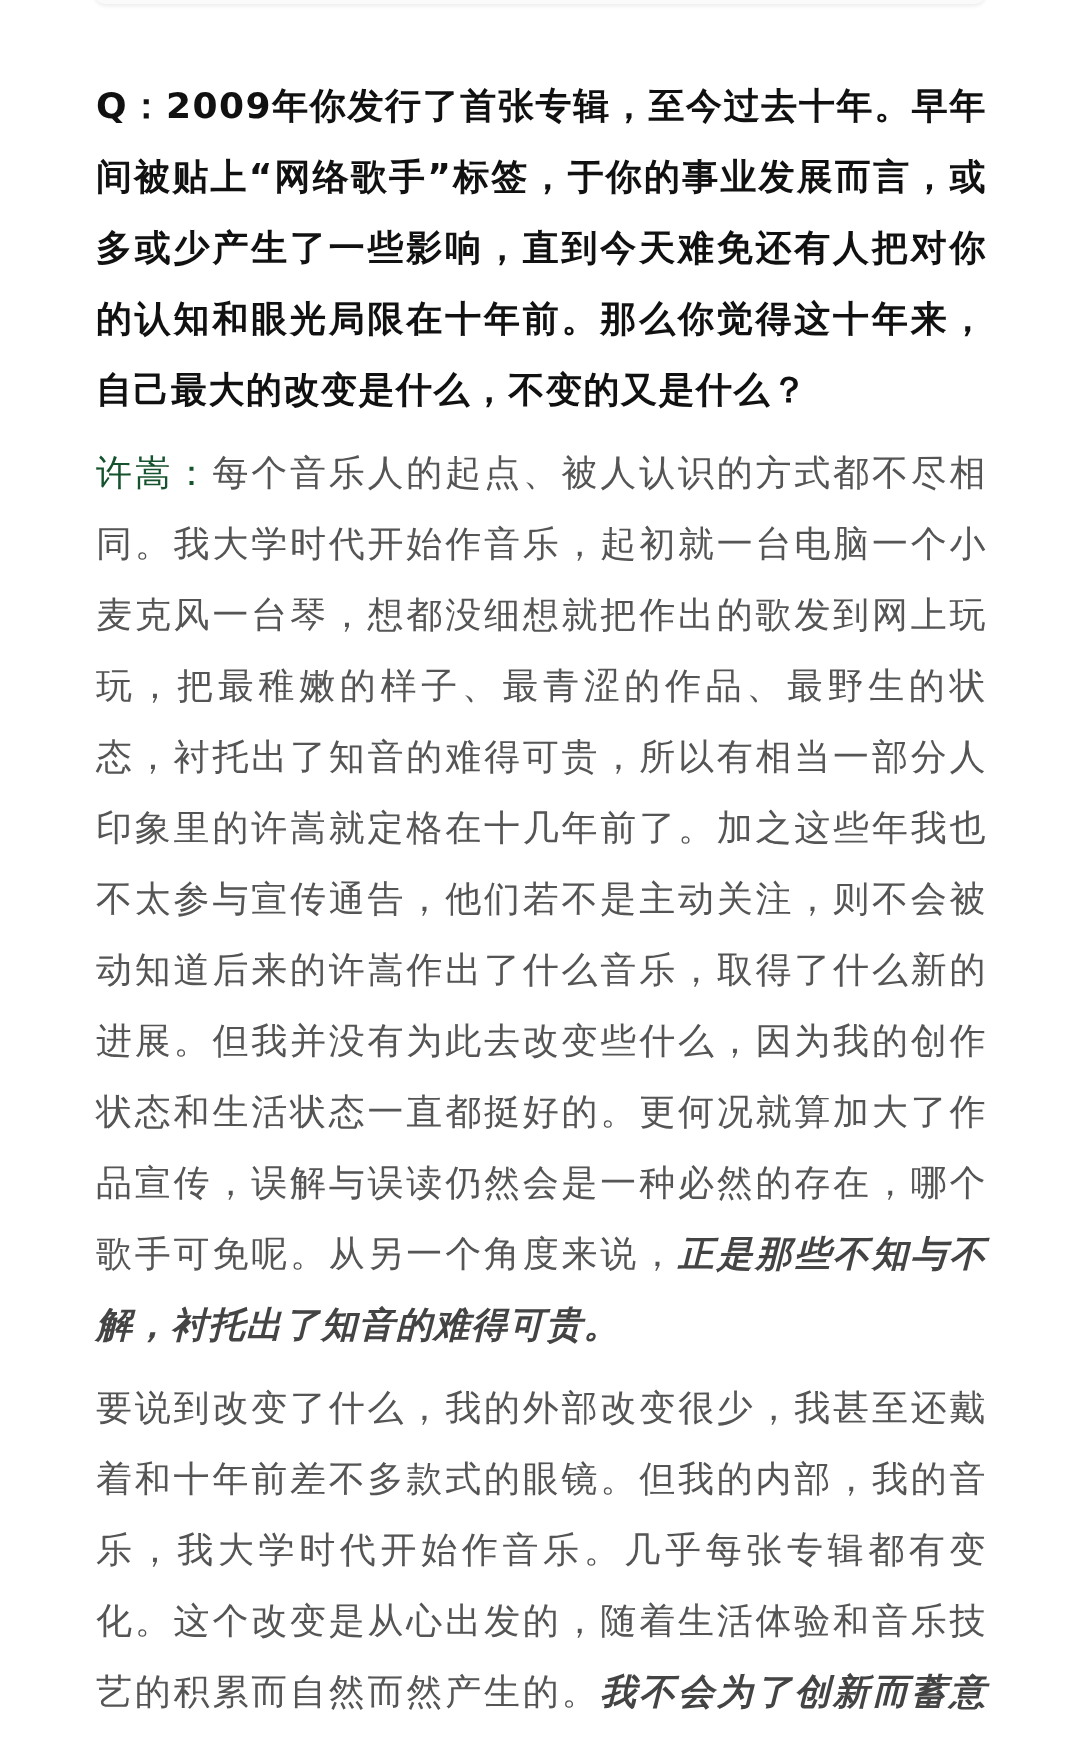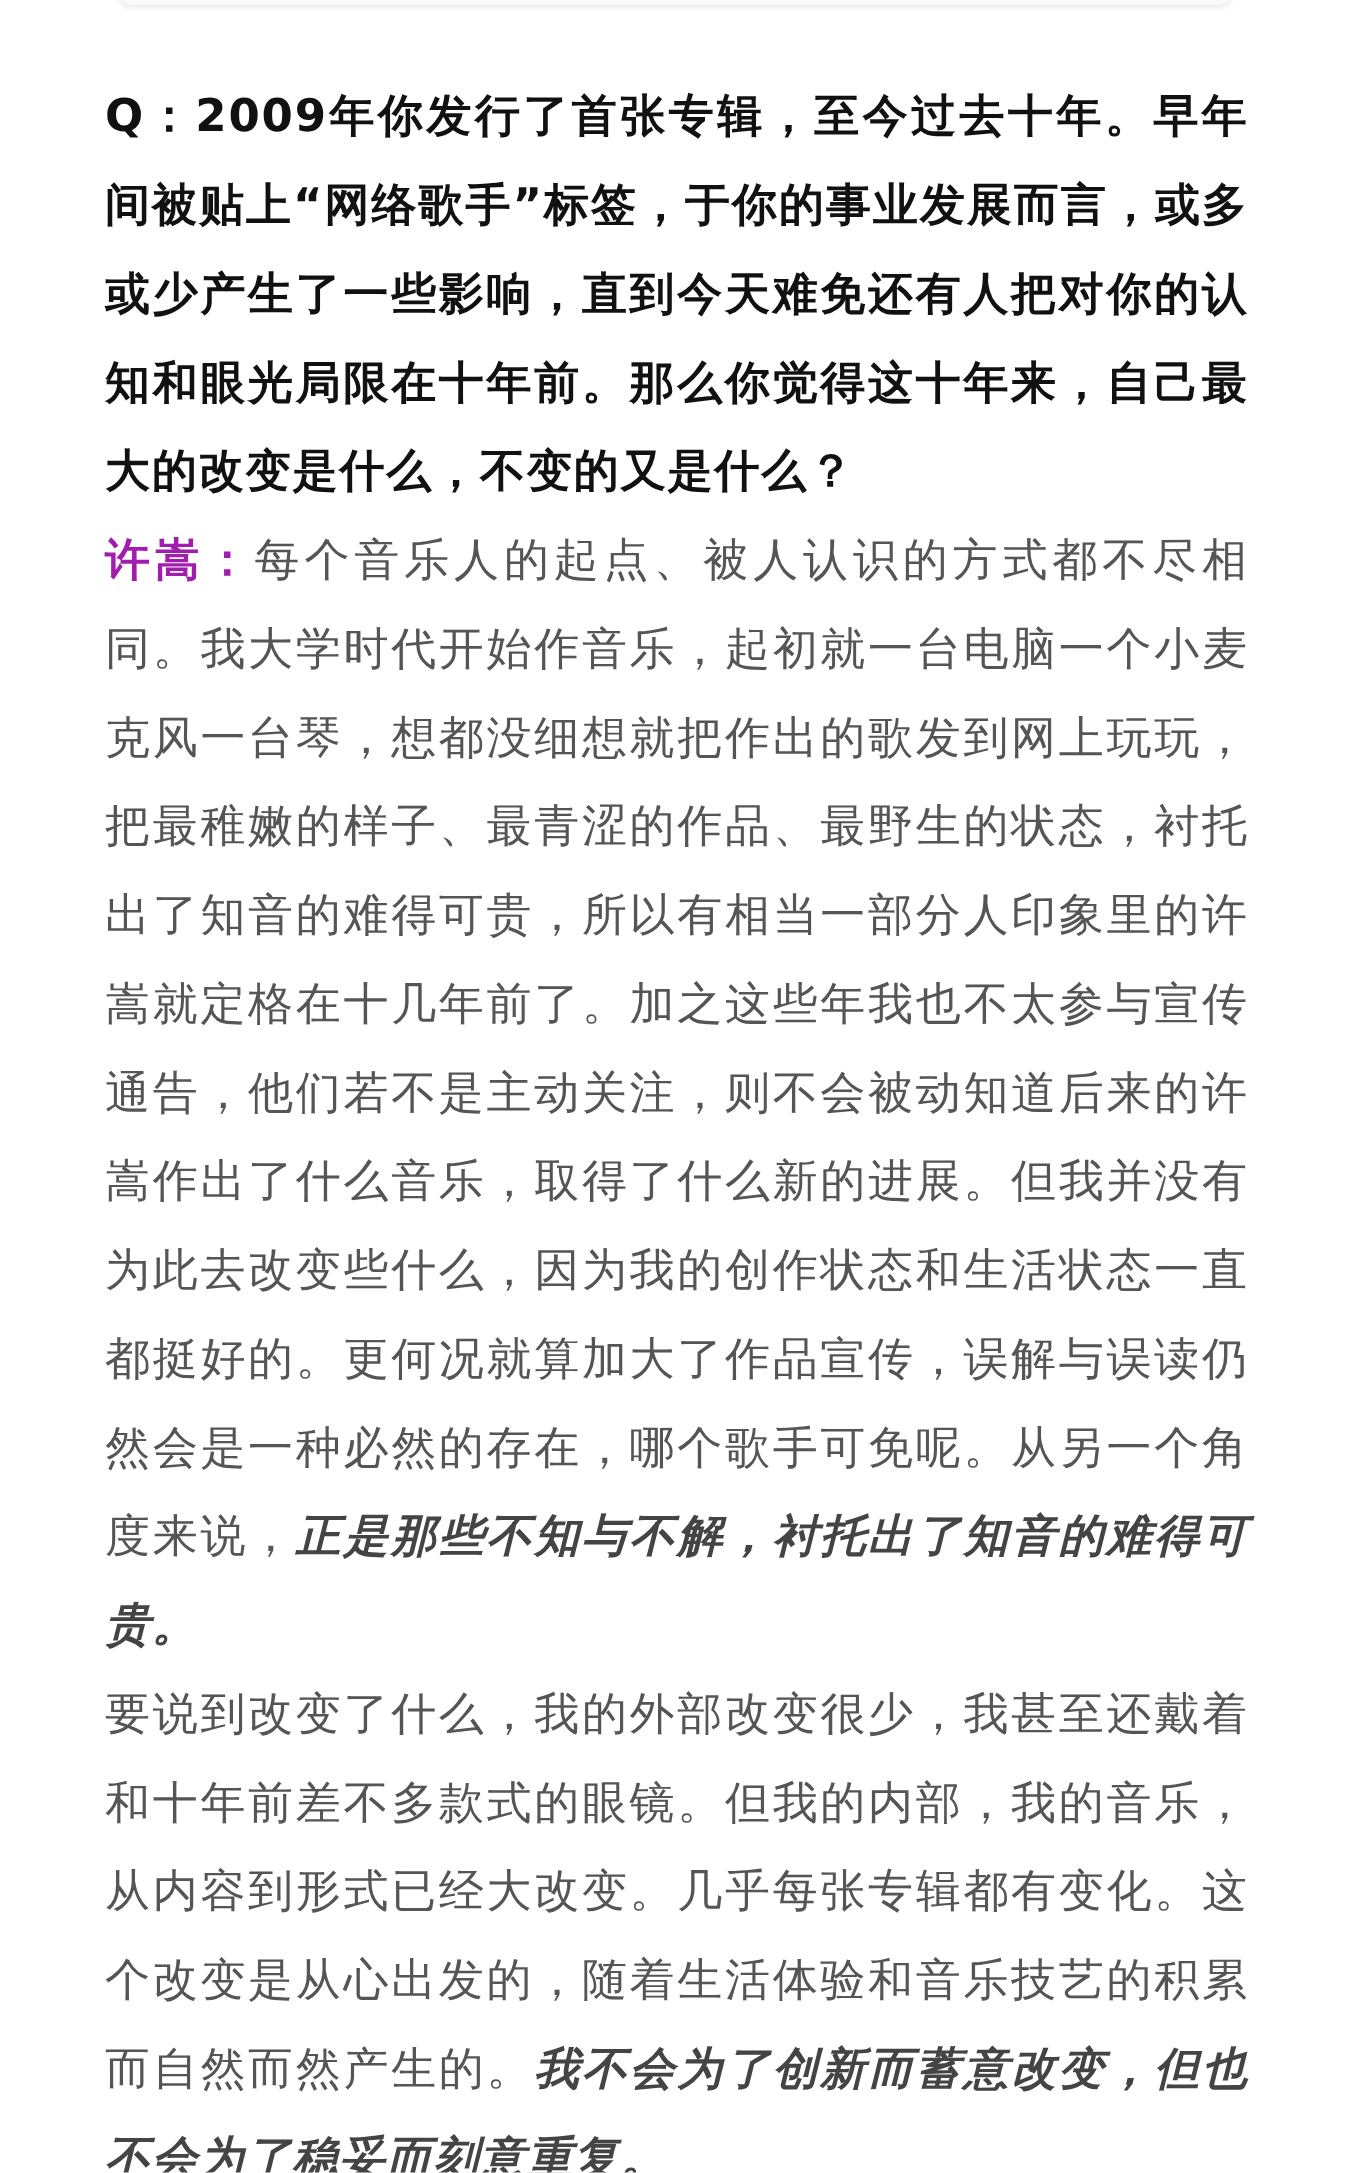--- a/index.html
+++ b/index.html
@@ -2,30 +2,30 @@
 <html><head>
 <meta charset="utf-8">
 <style>
   html, body { margin: 0; padding: 0; background: #ffffff; }
   body { width: 1080px; height: 1738px; overflow: hidden; position: relative;
          font-family: "DejaVu Sans", "Liberation Sans", sans-serif; }
   .top-card { position: absolute; left: 95px; top: -20px; width: 890px; height: 24px;
               background: #fafafa; border-radius: 0 0 10px 10px;
               box-shadow: 0 2px 4px rgba(0,0,0,0.08); }
   .article { position: absolute; left: 84px; top: 58px; width: 915px; }
-  .para { margin: 0; font-size: 36px; line-height: 71px; letter-spacing: 1.5px; text-align: justify; }
+  .para { margin: 12px; font-size: 36px; line-height: 71px; letter-spacing: 1.5px; text-align: justify; }
   .question { color: #111111; font-weight: bold; }
   .answer { color: #555555; }
-  .speaker { color: #a21caf; font-weight: bold; }
+  .speaker { color: #14532d; font-weight: normal; }
   .emph { font-style: italic; font-weight: bold; color: #444444; }
 </style>
 </head>
 <body>
 
 <div class="top-card"></div>
 
 <div class="article">
   <p class="para question"><span>Q：</span><span>2009年你发行了首张专辑，至今过去十年。早年间被贴上“网络歌手”标签，于你的事业发展而言，或多或少产生了一些影响，直到今天难免还有人把对你的认知和眼光局限在十年前。那么你觉得这十年来，自己最大的改变是什么，不变的又是什么？</span></p>
 
   <p class="para answer"><span class="speaker">许嵩：</span><span>每个音乐人的起点、被人认识的方式都不尽相同。我大学时代开始作音乐，起初就一台电脑一个小麦克风一台琴，想都没细想就把作出的歌发到网上玩玩，把最稚嫩的样子、最青涩的作品、最野生的状态，衬托出了知音的难得可贵，所以有相当一部分人印象里的许嵩就定格在十几年前了。加之这些年我也不太参与宣传通告，他们若不是主动关注，则不会被动知道后来的许嵩作出了什么音乐，取得了什么新的进展。但我并没有为此去改变些什么，因为我的创作状态和生活状态一直都挺好的。更何况就算加大了作品宣传，误解与误读仍然会是一种必然的存在，哪个歌手可免呢。从另一个角度来说，</span><span class="emph">正是那些不知与不解，衬托出了知音的难得可贵。</span></p>
 
-  <p class="para answer"><span>要说到改变了什么，我的外部改变很少，我甚至还戴着和十年前差不多款式的眼镜。但我的内部，我的音乐，从内容到形式已经大改变。几乎每张专辑都有变化。这个改变是从心出发的，随着生活体验和音乐技艺的积累而自然而然产生的。</span><span class="emph">我不会为了创新而蓄意改变，但也不会为了稳妥而刻意重复。</span></p>
+  <p class="para answer"><span>要说到改变了什么，我的外部改变很少，我甚至还戴着和十年前差不多款式的眼镜。但我的内部，我的音乐，我大学时代开始作音乐。几乎每张专辑都有变化。这个改变是从心出发的，随着生活体验和音乐技艺的积累而自然而然产生的。</span><span class="emph">我不会为了创新而蓄意改变，但也不会为了稳妥而刻意重复。</span></p>
 </div>
 
 </body></html>

